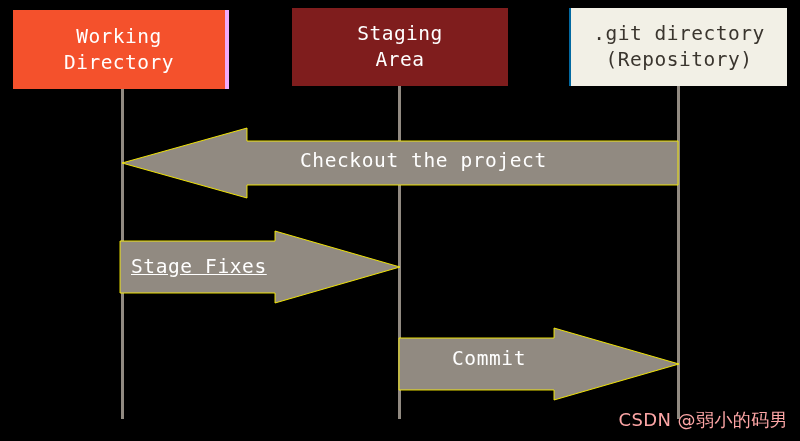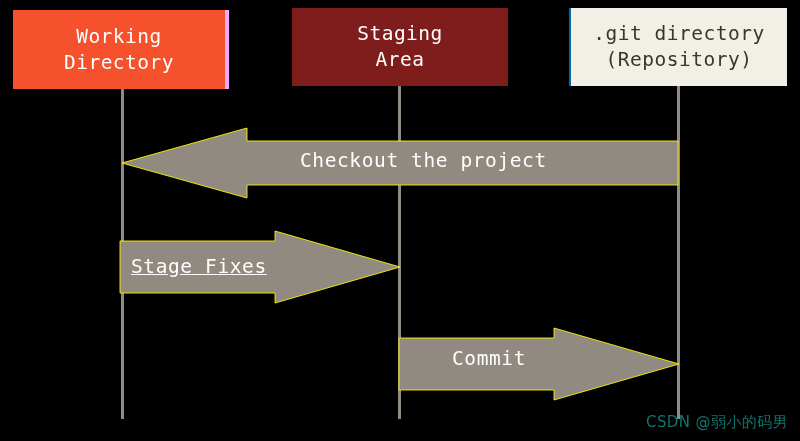--- a/index.html
+++ b/index.html
@@ -82,22 +82,22 @@
   #arrow-stage    { left: 118px; top: 229px; }
   #label-stage    { left: 131px; top: 255px; text-decoration: underline; }
   #arrow-commit   { left: 397px; top: 326px; }
   #label-commit   { left: 440px; top: 347px; margin-left: 12px; }
 
   #watermark {
     position: absolute;
     right: 12px;
     bottom: 9px;
     font-family: "DejaVu Sans", sans-serif;
-    font-size: 15px;
-    color: #0f766e;
+    font-size: 18px;
+    color: #fca5a5;
     letter-spacing: 0.4px;
     white-space: nowrap;
   }
 </style>
 </head>
 <body>
 
 <div id="canvas">
 
   <div class="node-box" id="box-working">Working

